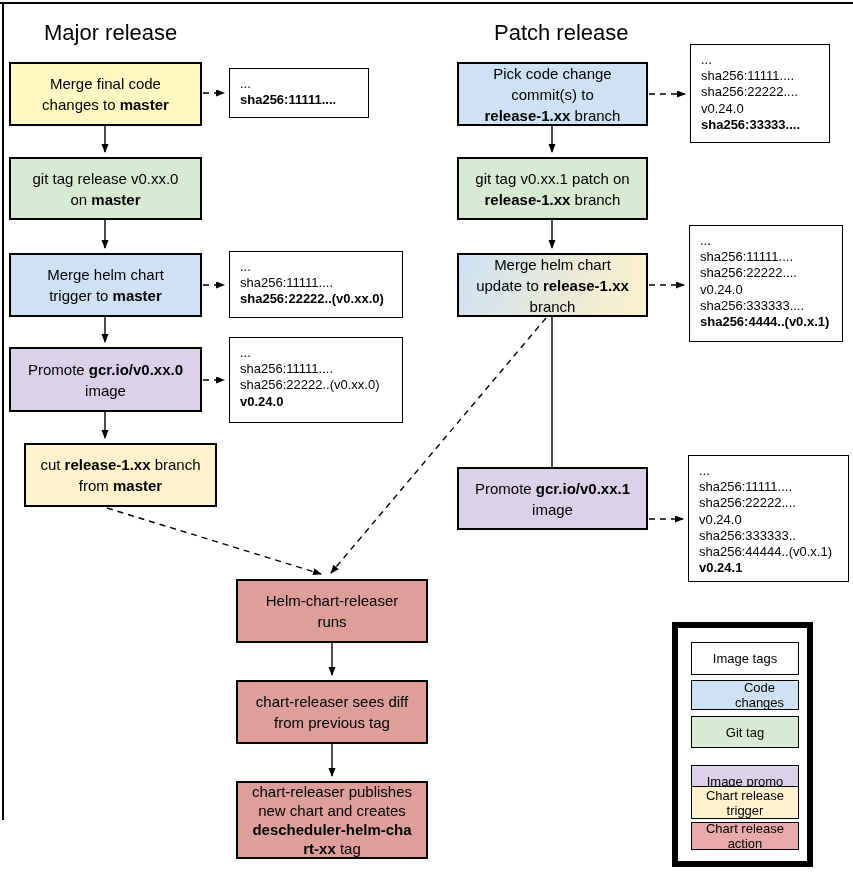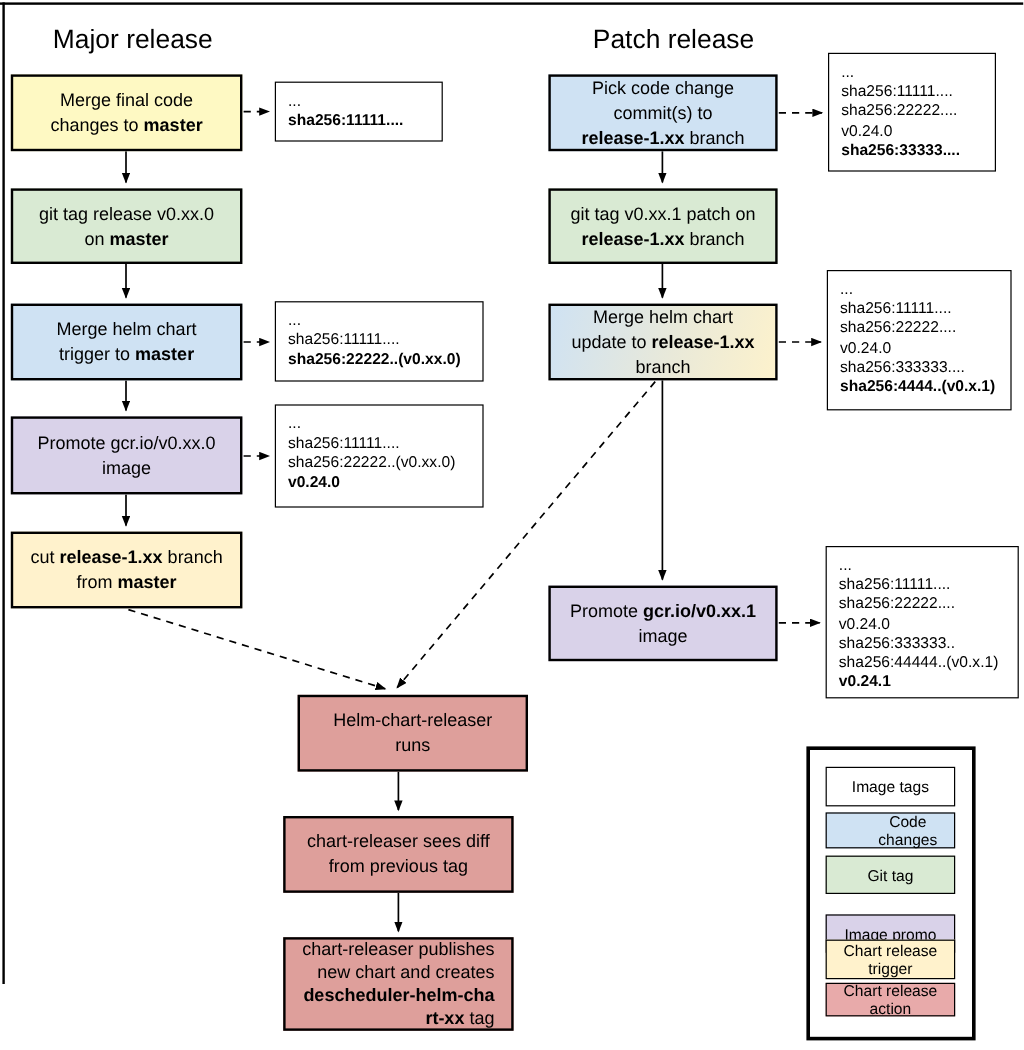--- a/index.html
+++ b/index.html
@@ -8,28 +8,28 @@
     font-family:"Liberation Sans", sans-serif;color:#000;overflow:hidden;
   }
   .frame-top{position:absolute;left:0;top:2px;width:853px;height:2px;background:#000;}
   .frame-left{position:absolute;left:2px;top:2px;width:2px;height:818px;background:#000;}
   .section-title{position:absolute;font-size:22px;color:#000;}
   .fbox{
     position:absolute;border:2px solid #000;box-sizing:border-box;
     display:flex;align-items:center;justify-content:center;
     text-align:center;font-size:15px;line-height:21px;padding:2px 6px;
   }
-  .fbox.tall{line-height:19px;text-align:right;}
+  .fbox.tall{line-height:19px;}
   .ann{
     position:absolute;border:1px solid #000;background:#fff;box-sizing:border-box;
     font-size:13px;line-height:16.2px;padding:7px 10px;text-align:left;white-space:nowrap;
   }
   .legend{
     position:absolute;left:672px;top:622px;width:141px;height:245px;
-    border:3px solid #000000;background:#fff;box-sizing:border-box;
+    border:6px solid #000000;background:#fff;box-sizing:border-box;
   }
   .legend-item{
     position:absolute;left:13px;width:108px;border:1px solid #000;box-sizing:border-box;
     display:flex;align-items:center;justify-content:center;
     text-align:center;font-size:13px;line-height:15px;
   }
   svg.connectors{position:absolute;left:0;top:0;width:853px;height:875px;pointer-events:none;}
   svg.connectors line{stroke:#000;stroke-width:1.4;}
   svg.connectors line.dashed{stroke-dasharray:6 5;}
 </style>
@@ -72,40 +72,40 @@
   <div class="fbox" style="left: 9px; top: 62px; width: 193px; height: 64px; background: #fef9c3;">
       <span><span>Merge final code</span><br><span>changes to </span><span style="font-weight: bold;">master</span></span>
     </div>
   <div class="fbox" style="left: 9px; top: 157px; width: 193px; height: 63px; background: rgb(217, 234, 211);">
       <span><span>git tag release v0.xx.0</span><br><span>on </span><span style="font-weight: bold;">master</span></span>
     </div>
   <div class="fbox" style="left: 9px; top: 253px; width: 193px; height: 64px; background: rgb(207, 226, 243);">
       <span><span>Merge helm chart</span><br><span>trigger to </span><span style="font-weight: bold;">master</span></span>
     </div>
   <div class="fbox" style="left: 9px; top: 347px; width: 193px; height: 65px; background: rgb(217, 210, 233);">
-      <span><span>Promote </span><span style="font-weight: normal;">gcr.io/v0.xx.0</span><br><span>image</span></span>
+      <span><span>Promote </span><span style="font-weight: bold;">gcr.io/v0.xx.0</span><br><span>image</span></span>
     </div>
-  <div class="fbox" style="left: 9px; top: 443px; width: 193px; height: 64px; background: rgb(255, 242, 204);">
+  <div class="fbox" style="left: 24px; top: 443px; width: 193px; height: 64px; background: rgb(255, 242, 204);">
       <span><span>cut </span><span style="font-weight: bold;">release-1.xx</span><span> branch</span><br><span>from </span><span style="font-weight: bold;">master</span></span>
     </div>
 
   <div class="fbox" style="left: 457px; top: 62px; width: 191px; height: 64px; background: rgb(207, 226, 243);">
       <span><span>Pick code change</span><br><span>commit(s) to</span><br><span style="font-weight: bold;">release-1.xx</span><span> branch</span></span>
     </div>
   <div class="fbox" style="left: 457px; top: 157px; width: 191px; height: 63px; background: rgb(217, 234, 211);">
       <span><span>git tag </span><span style="font-weight: normal;">v0.xx.1</span><span> patch on</span><br><span style="font-weight: bold;">release-1.xx</span><span> branch</span></span>
     </div>
   <div class="fbox" style="left: 457px; top: 253px; width: 191px; height: 64px; background: linear-gradient(105deg, rgb(207, 226, 243) 0%, rgb(233, 233, 217) 55%, rgb(253, 242, 204) 100%);">
       <span><span>Merge helm chart</span><br><span>update to </span><span style="font-weight: bold;">release-1.xx</span><br><span>branch</span></span>
     </div>
-  <div class="fbox" style="left: 457px; top: 488px; width: 191px; height: 63px; background: rgb(217, 210, 233);">
+  <div class="fbox" style="left: 457px; top: 467px; width: 191px; height: 63px; background: rgb(217, 210, 233);">
       <span><span>Promote </span><span style="font-weight: bold;">gcr.io/v0.xx.1</span><br><span>image</span></span>
     </div>
 
-  <div class="fbox" style="left: 236px; top: 579px; width: 192px; height: 64px; background: rgb(222, 159, 155); margin-left: 12px;">
+  <div class="fbox" style="left: 236px; top: 579px; width: 192px; height: 64px; background: rgb(222, 159, 155);">
       <span><span>Helm-chart-releaser</span><br><span>runs</span></span>
     </div>
   <div class="fbox" style="left: 236px; top: 680px; width: 192px; height: 64px; background: rgb(222, 159, 155);">
       <span><span>chart-releaser sees diff</span><br><span>from previous tag</span></span>
     </div>
   <div class="fbox tall" style="left: 236px; top: 781px; width: 192px; height: 78px; background: rgb(222, 159, 155);">
       <span><span>chart-releaser publishes</span><br><span>new chart and creates</span><br><span style="font-weight: bold;">descheduler-helm-cha</span><br><span style="font-weight: bold;">rt-xx</span><span> tag</span></span>
     </div>
 
   <div class="ann" style="left:229px;top:68px;width:140px;height:50px;">

